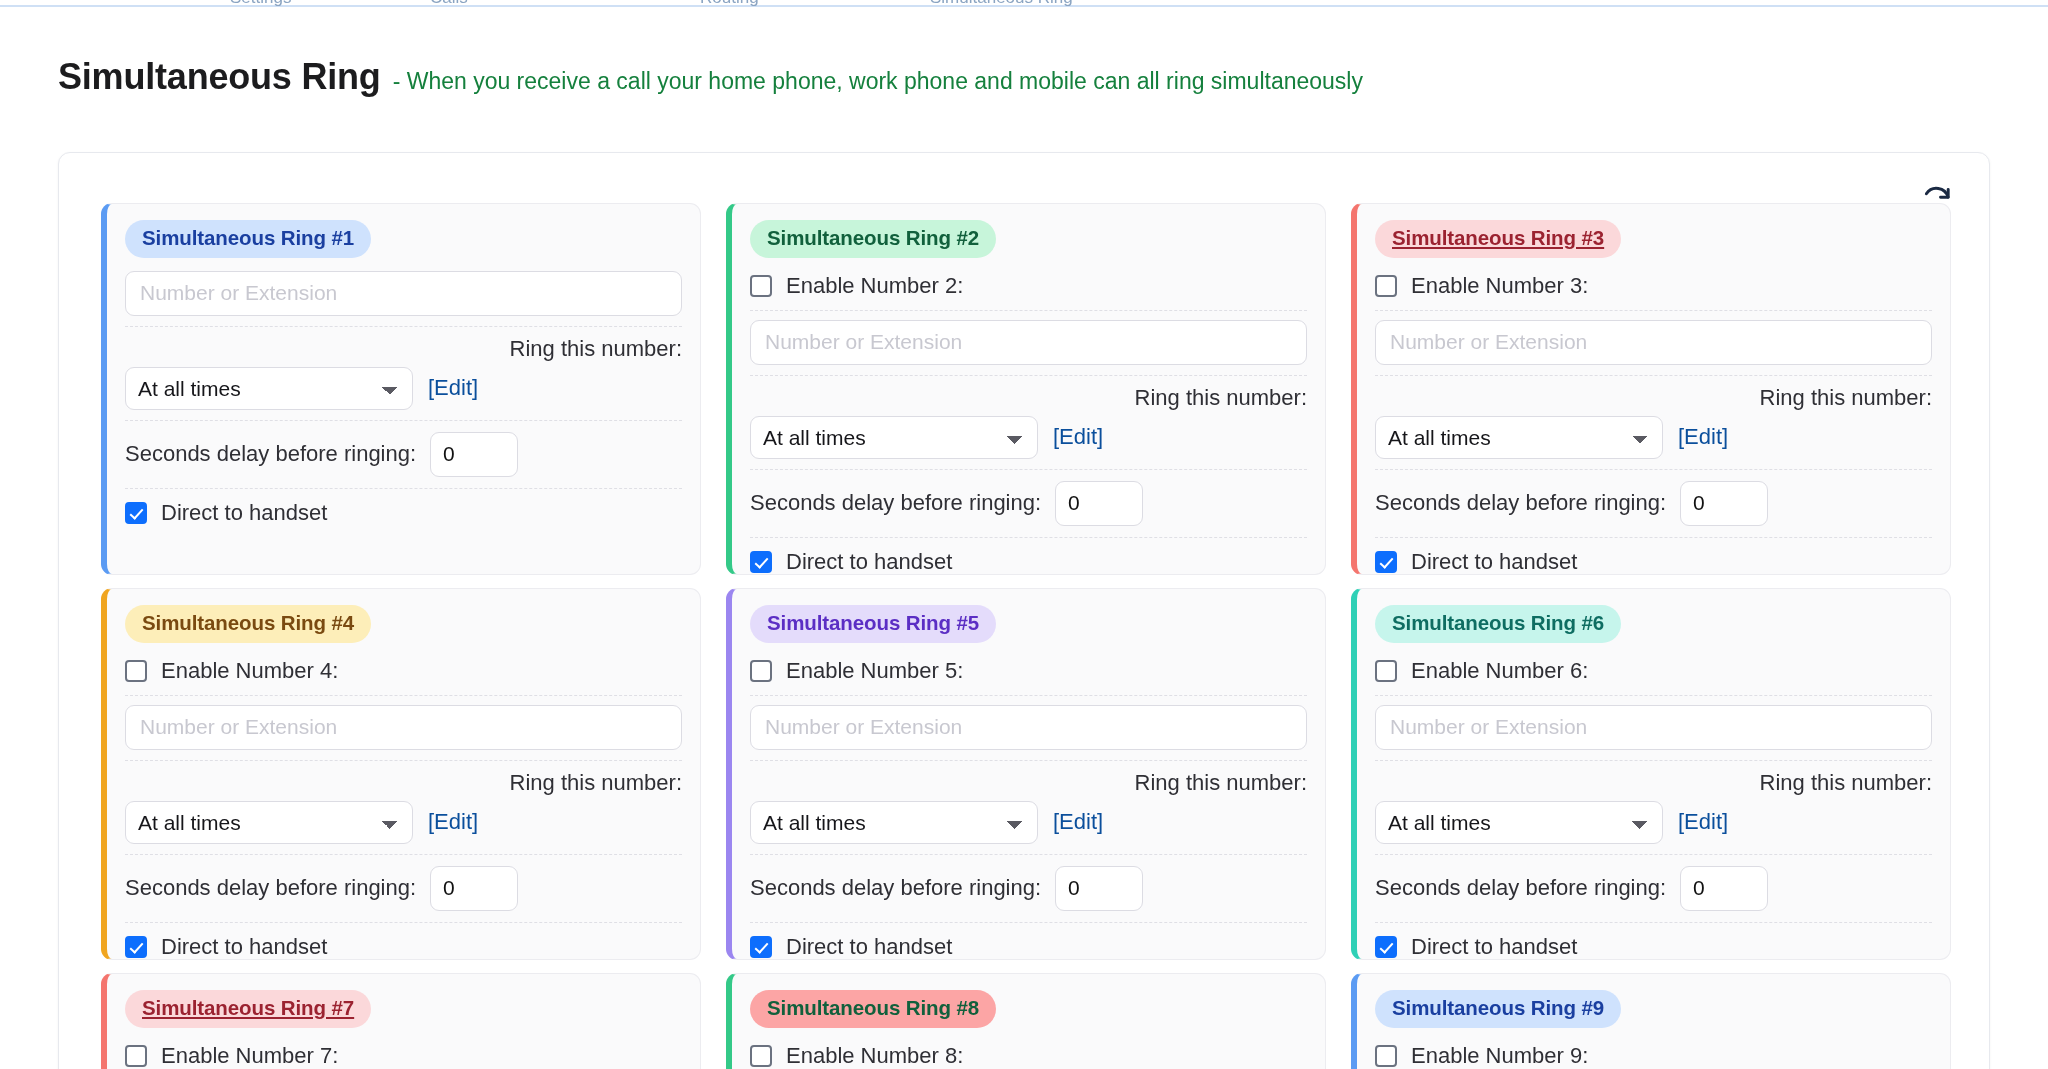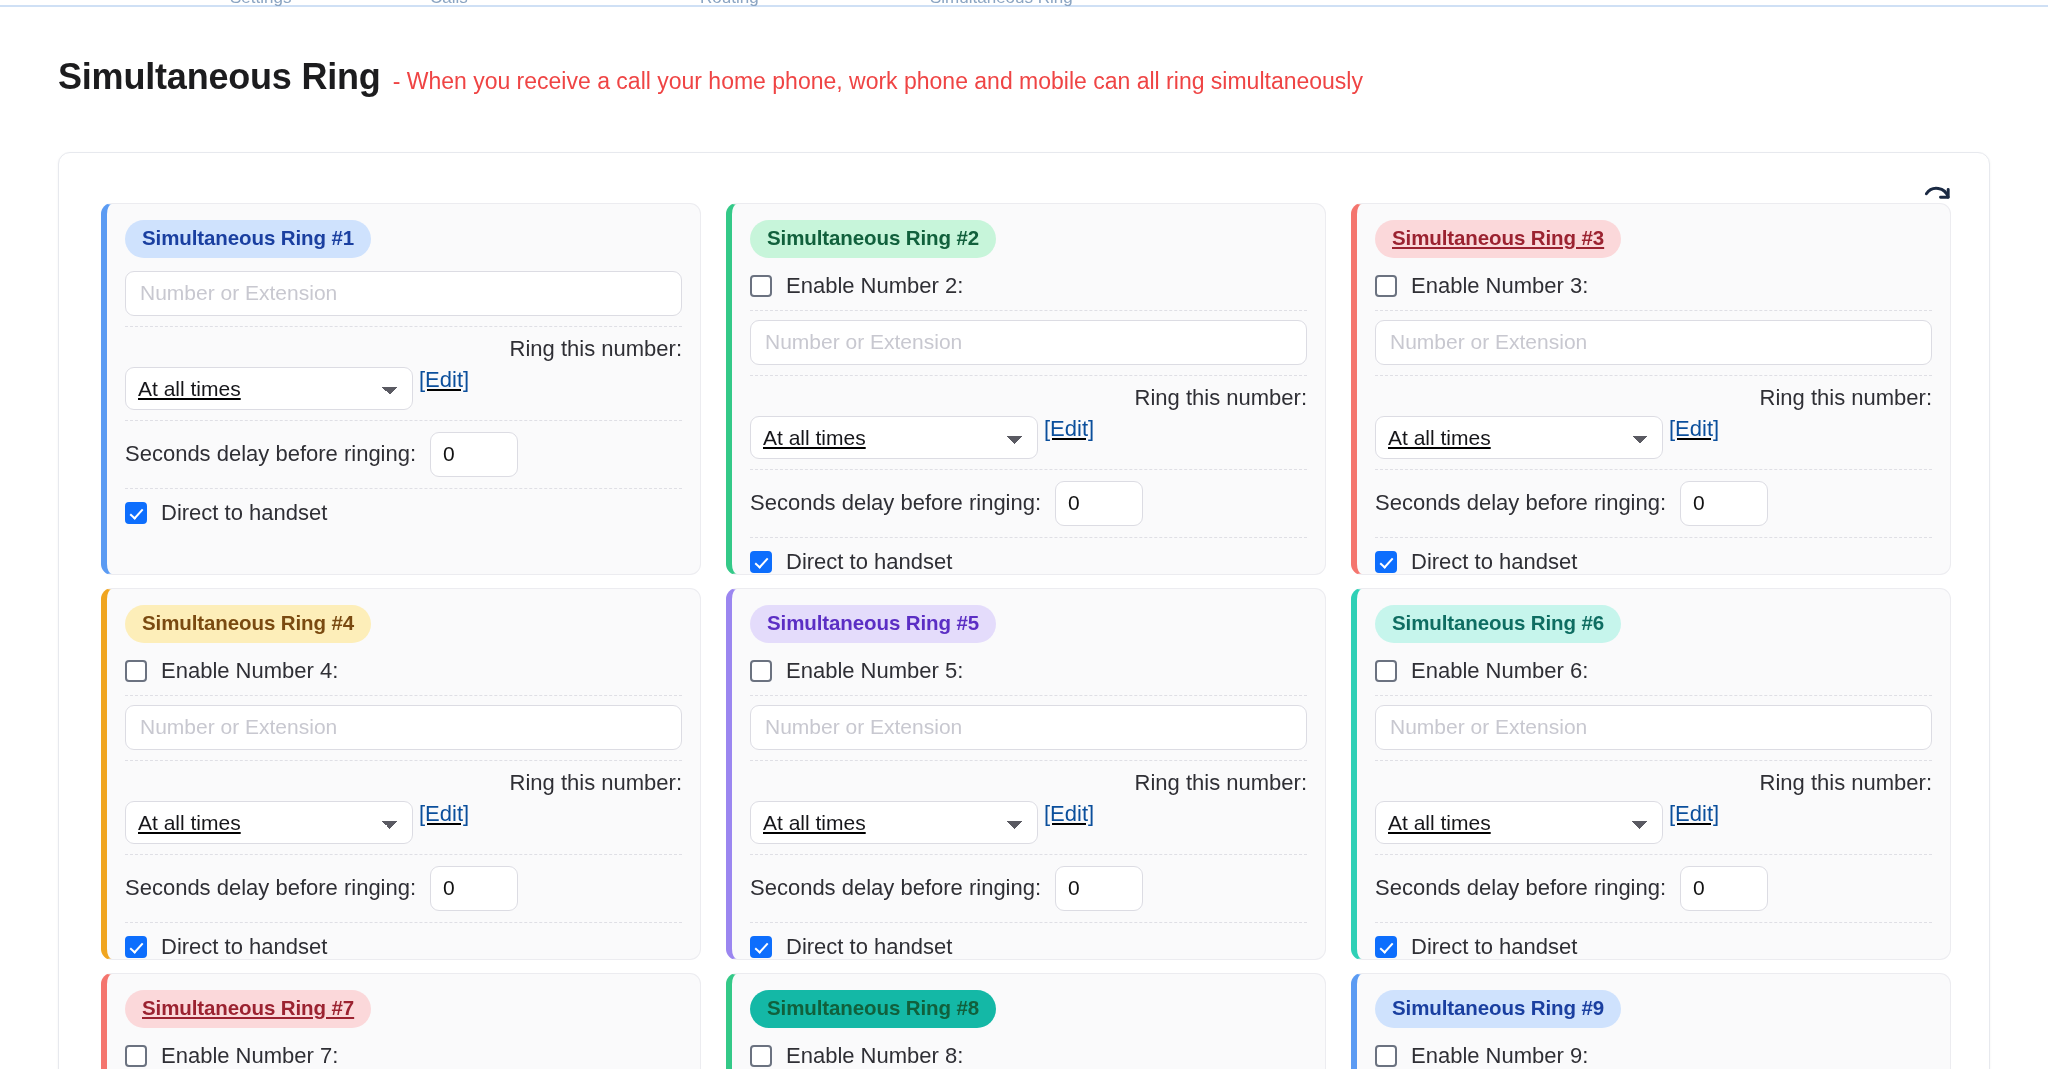--- a/index.html
+++ b/index.html
@@ -38,21 +38,21 @@
     white-space: nowrap;
   }
   .page-title {
     font-size: 36px;
     font-weight: bold;
     color: #1c1c1e;
     letter-spacing: -0.2px;
   }
   .page-sub {
     font-size: 23px;
-    color: #ef4444;
+    color: #15803d;
     margin-left: 12px;
     font-weight: normal;
   }
 
   .panel {
     position: absolute;
     top: 152px; left: 58px;
     width: 1932px; height: 1010px;
     background: #ffffff;
     border: 1px solid #e7e9ee;
@@ -164,21 +164,21 @@
   }
   .txt-input::placeholder { color: #c8c8d0; }
 
   .sel-label {
     font-size: 22px;
     color: #2f2f35;
     display: block;
     margin-bottom: 5px;
     text-align: right;
   }
-  .sel-line { display: flex; align-items: flex-start; gap: 6px; text-decoration: underline; }
+  .sel-line { display: flex; align-items: center; gap: 15px; }
   .sel {
     width: 288px; height: 43px;
     border: 1px solid #dcdce3;
     border-radius: 9px;
     background: #ffffff;
     font-size: 21px;
     color: #16161a;
     padding: 0 12px;
     font-family: "Liberation Sans", sans-serif;
     -webkit-appearance: none;
@@ -346,21 +346,21 @@
             <span class="lbl">Seconds delay before ringing:</span>
             <input type="text" class="num-input" value="0" style="">
           </div><div class="row last">
             <span class="cb checked"></span>
             <span class="lbl">Direct to handset</span>
           </div></div>
         <div class="card" style="border-left-color: rgb(244, 117, 110);"><div class="badge" style="background: rgb(251, 216, 218); color: rgb(155, 34, 48); text-decoration: underline;">Simultaneous Ring #7</div><div class="row">
             <span class="cb"></span>
             <span class="lbl">Enable Number 7:</span>
           </div></div>
-        <div class="card" style="border-left-color: rgb(52, 201, 136);"><div class="badge" style="background: #14b8a6; color: rgb(17, 96, 60);">Simultaneous Ring #8</div><div class="row">
+        <div class="card" style="border-left-color: rgb(52, 201, 136);"><div class="badge" style="background: #fca5a5; color: rgb(17, 96, 60);">Simultaneous Ring #8</div><div class="row">
             <span class="cb"></span>
             <span class="lbl">Enable Number 8:</span>
           </div></div>
         <div class="card" style="border-left-color: rgb(91, 155, 243);"><div class="badge" style="background: rgb(207, 226, 253); color: rgb(26, 63, 160);">Simultaneous Ring #9</div><div class="row">
             <span class="cb"></span>
             <span class="lbl">Enable Number 9:</span>
           </div></div>
       </div>
   </div>
 

